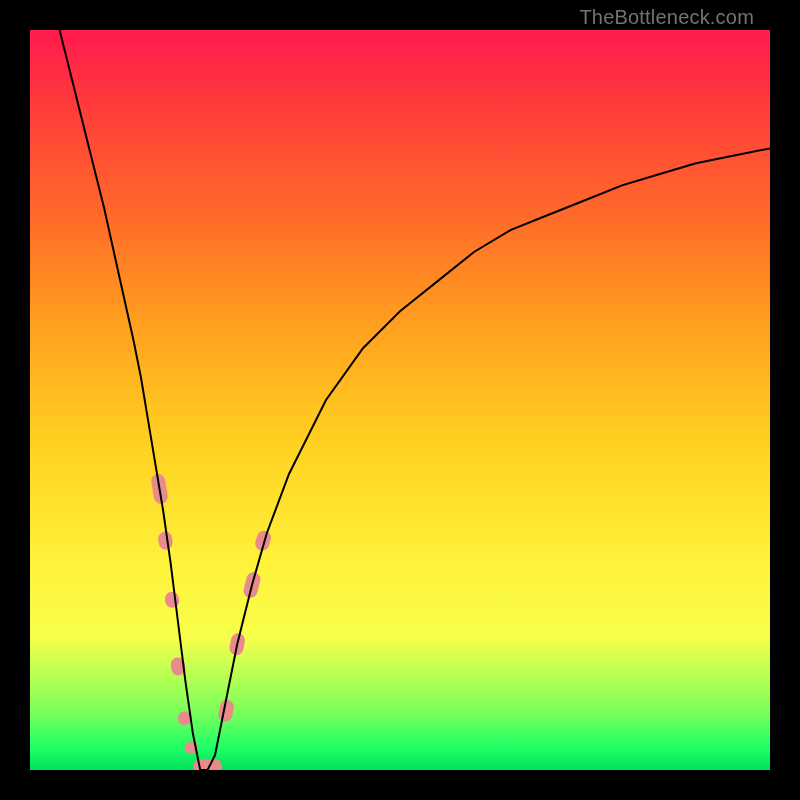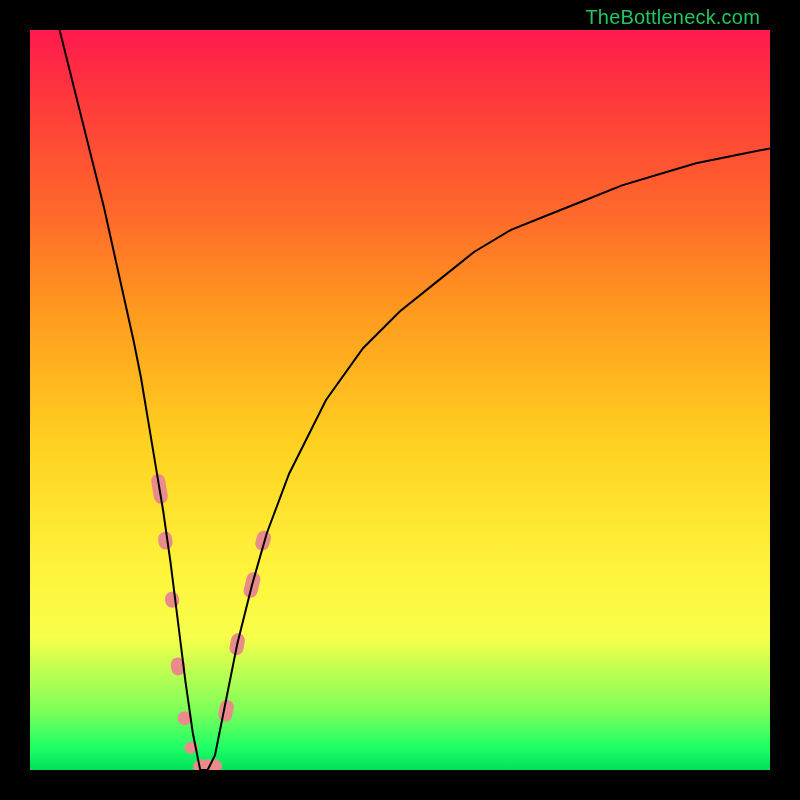--- a/index.html
+++ b/index.html
@@ -40,22 +40,22 @@
   .plot-svg {
     position: absolute;
     left: 0;
     top: 0;
     width: 740px;
     height: 740px;
   }
   .watermark {
     position: absolute;
     top: 6px;
-    right: 40px;
-    color: #22c55e;
+    right: 46px;
+    color: #737373;
     font-size: 20px;
     letter-spacing: 0.2px;
     user-select: none;
   }
 </style>
 </head>
 <body>
 
 <div class="plot-wrap">
 

